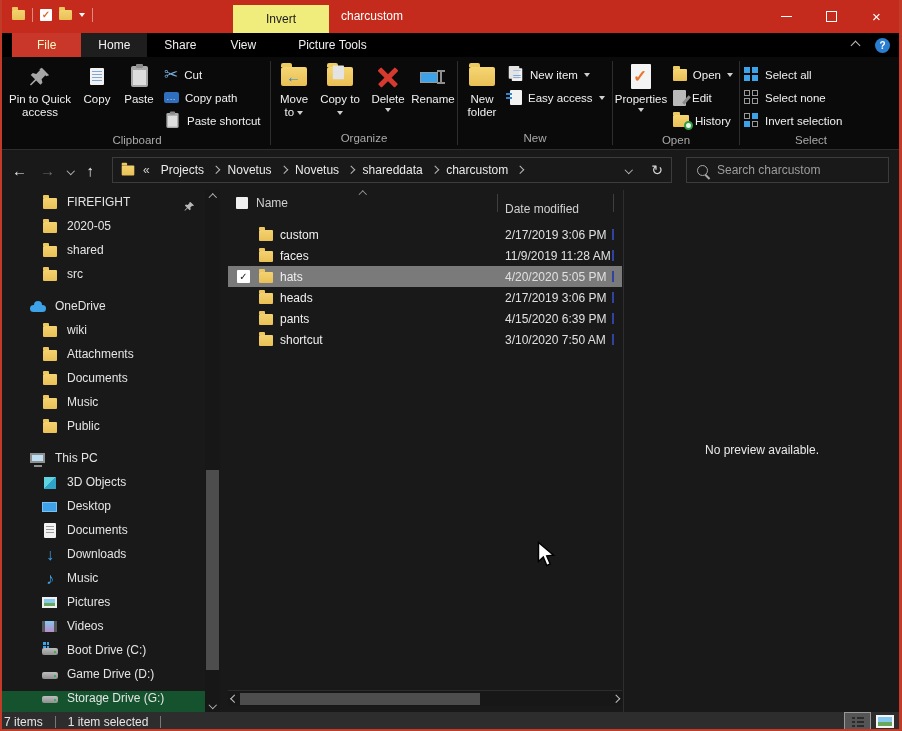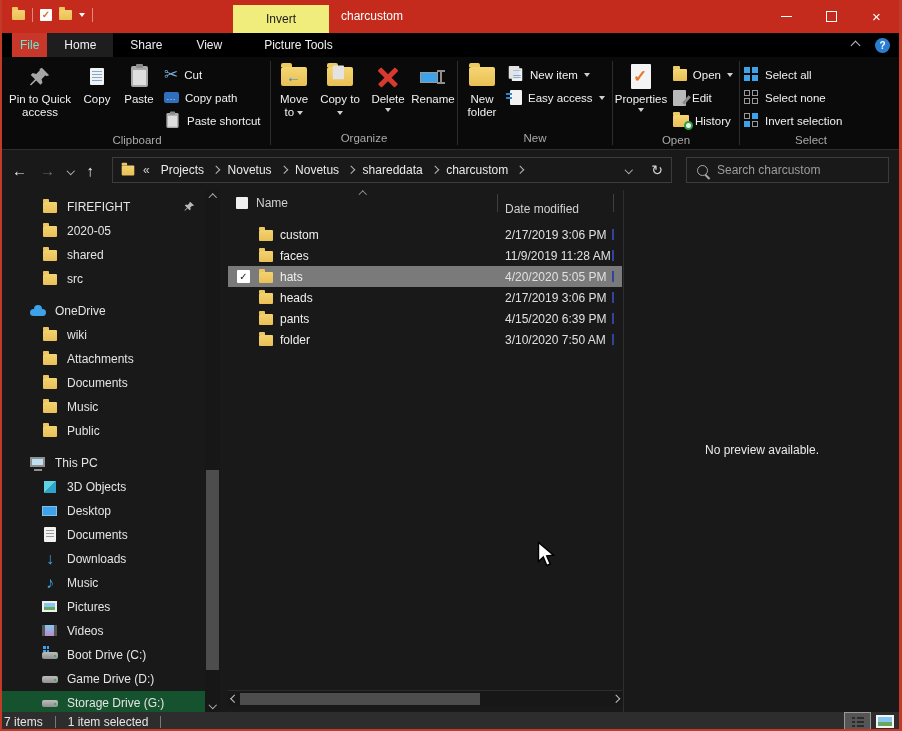--- a/index.html
+++ b/index.html
@@ -25,21 +25,21 @@
   .caption{position:absolute;right:3px;top:0;height:33px;display:flex}
   .cap-btn{width:45px;height:33px;display:flex;align-items:center;justify-content:center;color:#fff}
   .min-glyph{width:11px;height:1px;background:#fff}
   .max-glyph{width:9px;height:9px;border:1px solid #fff}
   .close-glyph{font-size:15px;line-height:15px}
 
   
   .tabrow{position:absolute;left:0;top:33px;right:0;height:24px;background:#000}
   .tabs{display:flex;height:24px;margin-left:12px}
   .tab{padding:0 17px;line-height:24px;color:#eee}
-  .tab-file{background:#c8372a;color:#5eead4;padding:0 8px}
+  .tab-file{background:#c8372a;color:#fef9c3;padding:0 25px}
   .tab-home{background:#1e1e1e;color:#f2f2f2}
   .tab-picture{margin-left:8px}
   .tabrow-right{position:absolute;right:12px;top:0;height:24px;display:flex;align-items:center;gap:16px}
   .chv{display:inline-block;width:6px;height:6px;border-right:1.5px solid #bdbdbd;border-bottom:1.5px solid #bdbdbd}
   .chv.r{transform:rotate(-45deg)} .chv.d{transform:rotate(45deg)} .chv.u{transform:rotate(-135deg)} .chv.l{transform:rotate(135deg)}
   .chv.sm{width:4.5px;height:4.5px}
   .help-circle{width:15px;height:15px;border-radius:50%;background:#2a7ed1;color:#fff;font-size:10px;font-weight:bold;
     display:flex;align-items:center;justify-content:center}
 
   
@@ -113,21 +113,21 @@
   .ab-btn{width:28px;height:100%;display:flex;align-items:center;justify-content:center}
   .refresh-glyph{font-size:14px;color:#d5d5d5}
   .searchbox{position:absolute;left:684px;top:6px;width:203px;height:26px;border:1px solid #3c3c3c;background:#191919;
     display:flex;align-items:center;gap:9px;box-sizing:border-box;padding-left:10px}
   .mag{width:9px;height:9px;border:1.5px solid #a8a8a8;border-radius:50%;position:relative;flex:none}
   .mag::after{content:"";position:absolute;left:8px;top:8px;width:6px;height:1.5px;background:#a8a8a8;transform:rotate(45deg);transform-origin:0 0}
   .search-ph{color:#9c9c9c}
 
   
   .sidebar{position:absolute;left:2px;top:190px;width:203px;height:522px;overflow:hidden;padding-top:5px;box-sizing:border-box}
-  .side-item{display:flex;align-items:center;height:24px;gap:9px;padding-left:28px;position:relative}
+  .side-item{display:flex;height:24px;gap:9px;padding-left:28px;position:relative}
   .side-item.ind1{padding-left:40px}
   .side-item.gap{margin-top:8px}
   .side-item.sel{background:#14532d}
   .s-label{color:#e4e4e4;white-space:nowrap}
   .pin-glyph{position:absolute;right:10px;top:6px}
   .s-icon{width:16px;height:16px;flex:none;position:relative;display:flex;align-items:center;justify-content:center}
   .ic-folder::before{content:"";position:absolute;left:1px;top:3px;width:14px;height:11px;background:linear-gradient(#f4d271,#e9c055);border-radius:1px}
   .ic-folder::after{content:"";position:absolute;left:1px;top:0;width:6px;height:3px;background:#edc75e;border-radius:1px 1px 0 0}
   .ic-cloud::before{content:"";position:absolute;left:0;top:6px;width:16px;height:7px;background:#3da2e8;border-radius:7px}
   .ic-cloud::after{content:"";position:absolute;left:4px;top:2px;width:8px;height:8px;background:#3da2e8;border-radius:50%}
@@ -629,21 +629,21 @@
           </span>
           <span class="s-icon ic-folder"></span>
           <span class="f-name">pants</span>
           <span class="f-date">4/15/2020 6:39 PM</span>
         </div>
         <div class="f-row">
           <span class="row-check hidden">
             <span class="chk">✓</span>
           </span>
           <span class="s-icon ic-folder"></span>
-          <span class="f-name">folder</span>
+          <span class="f-name">shortcut</span>
           <span class="f-date">3/10/2020 7:50 AM</span>
         </div>
     </div>
   </div>
 
   <div class="h-scroll">
     <span class="arr" style="left:0">
         <span class="chv l sm"></span>
       </span>
     <span class="h-thumb"></span>

